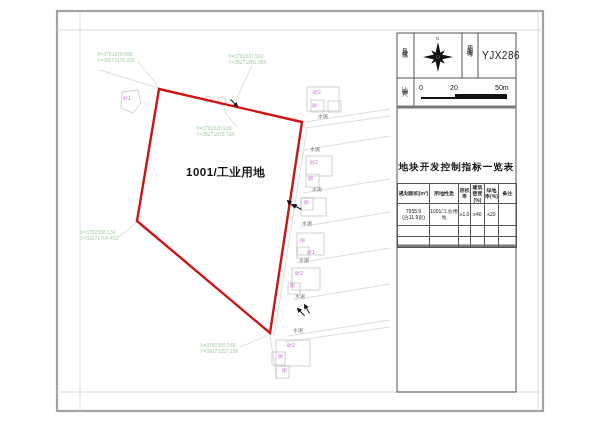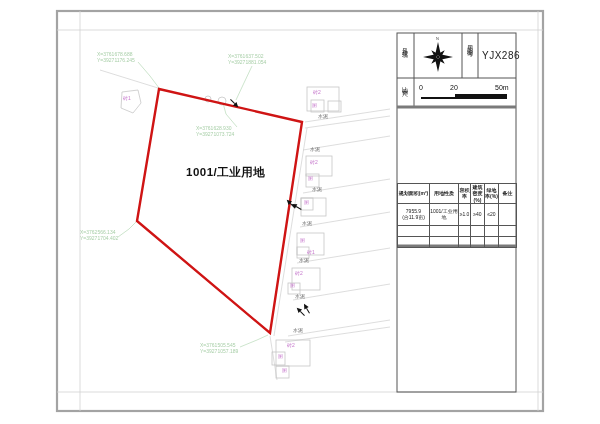--- a/index.html
+++ b/index.html
@@ -168,20 +168,21 @@
   <span class="vtext" style="left:400px;top:82px;">比例尺</span>
 
   <div class="scalebar">
     <span class="num" style="left:3px;top:4px;">0</span>
     <span class="num" style="left:34px;top:4px;">20</span>
     <span class="num" style="left:79px;top:4px;">50m</span>
     <div class="seg" style="left:5px;top:17px;width:34px;height:2px;"></div>
     <div class="seg" style="left:39px;top:14px;width:52px;height:5px;"></div>
   </div>
 
+  <div class="tbl-title">地块开发控制指标一览表</div>
   <table class="ind">
     <colgroup>
       <col style="width:32px">
         <col style="width:29px">
         <col style="width:12px">
       <col style="width:14px">
         <col style="width:14px">
         <col style="width:18px">
     </colgroup>
     <thead>

